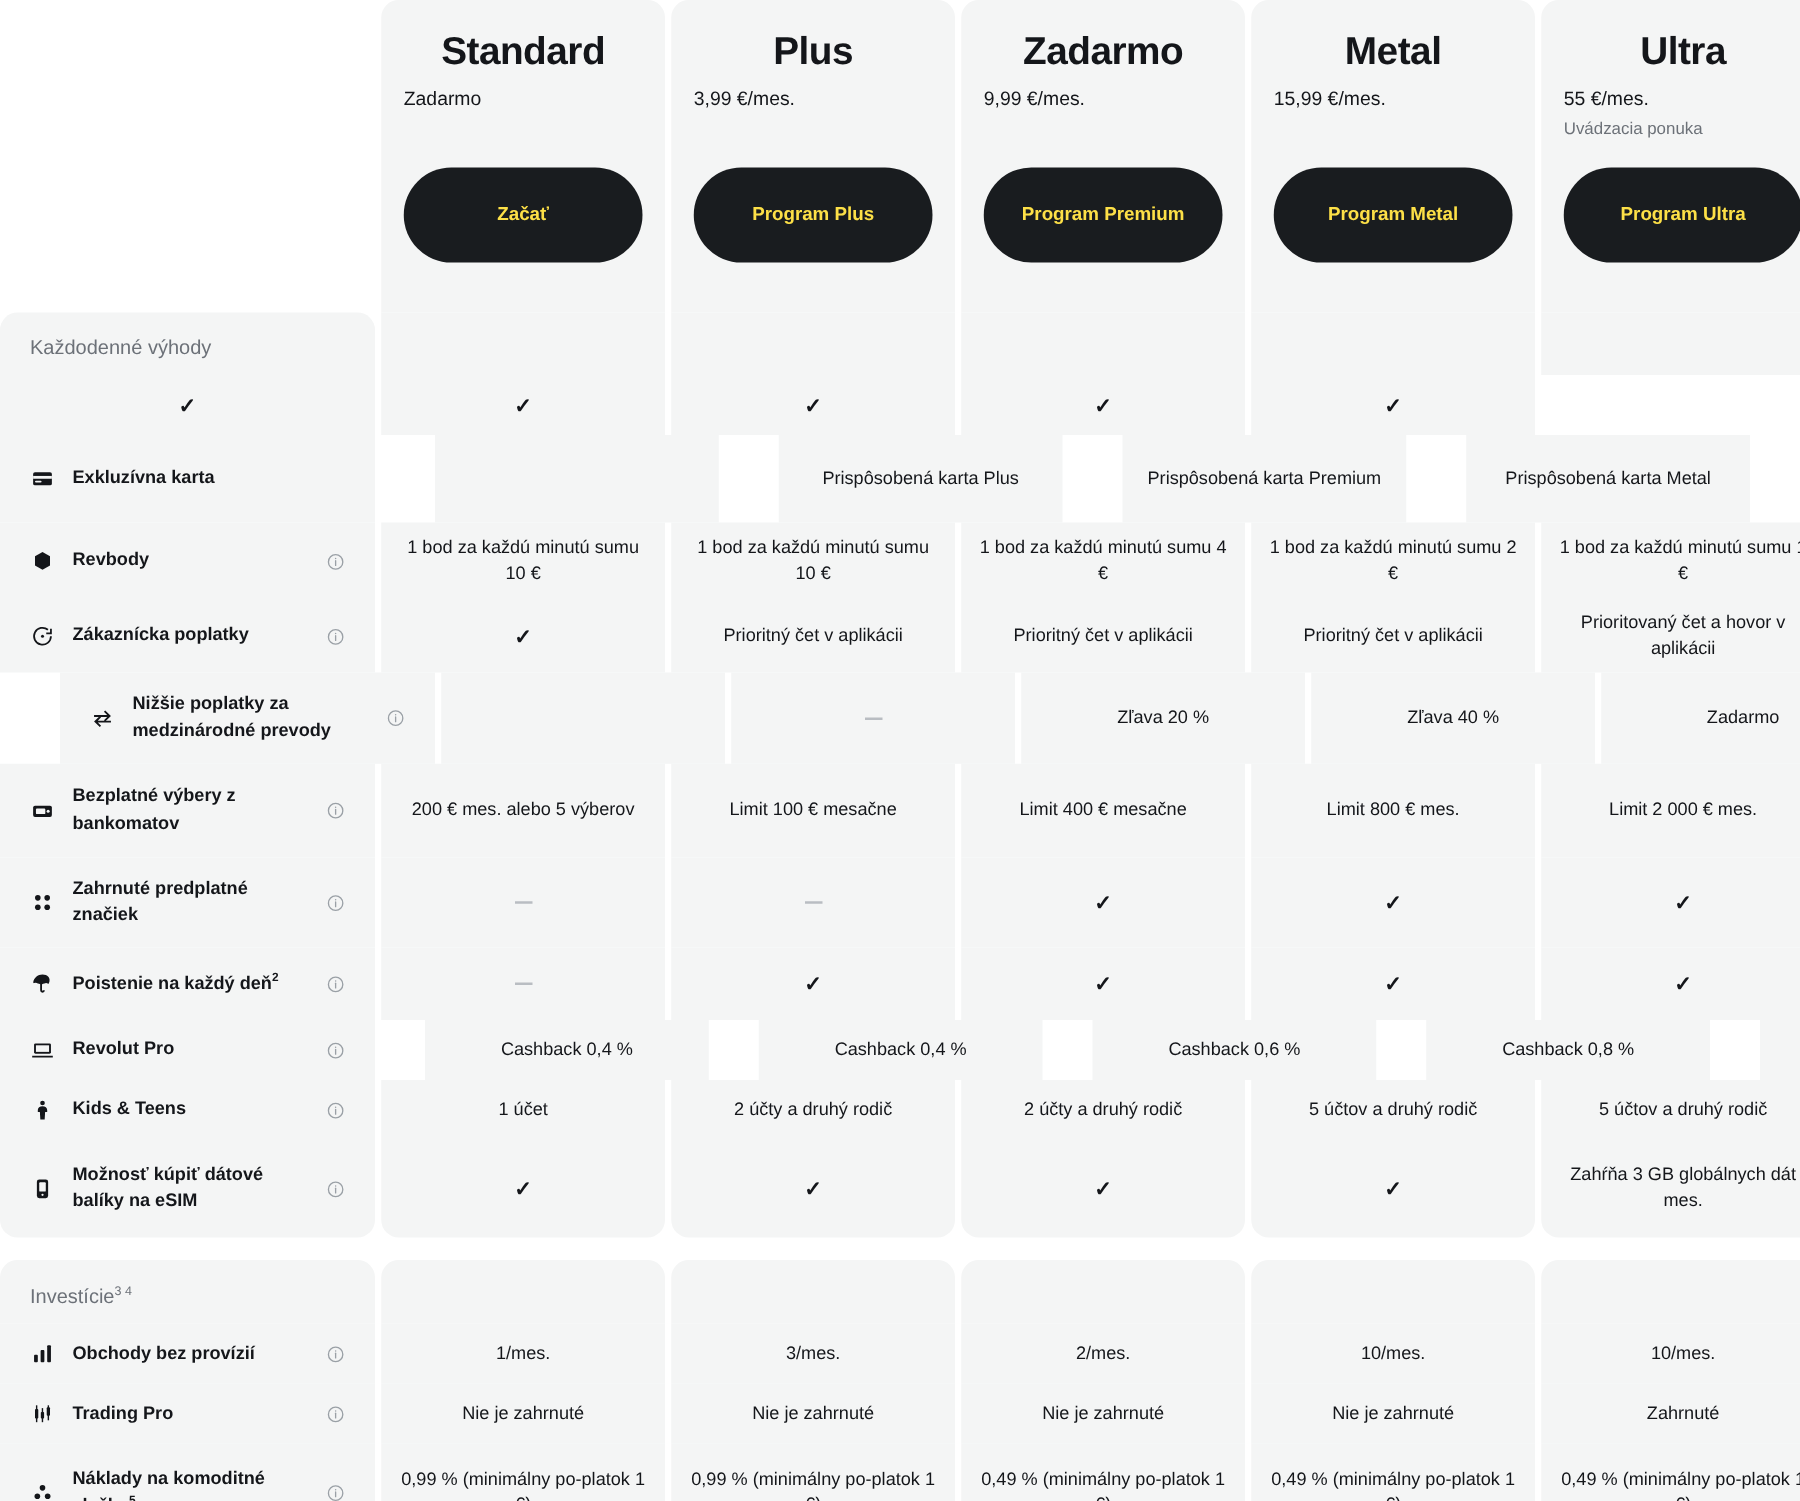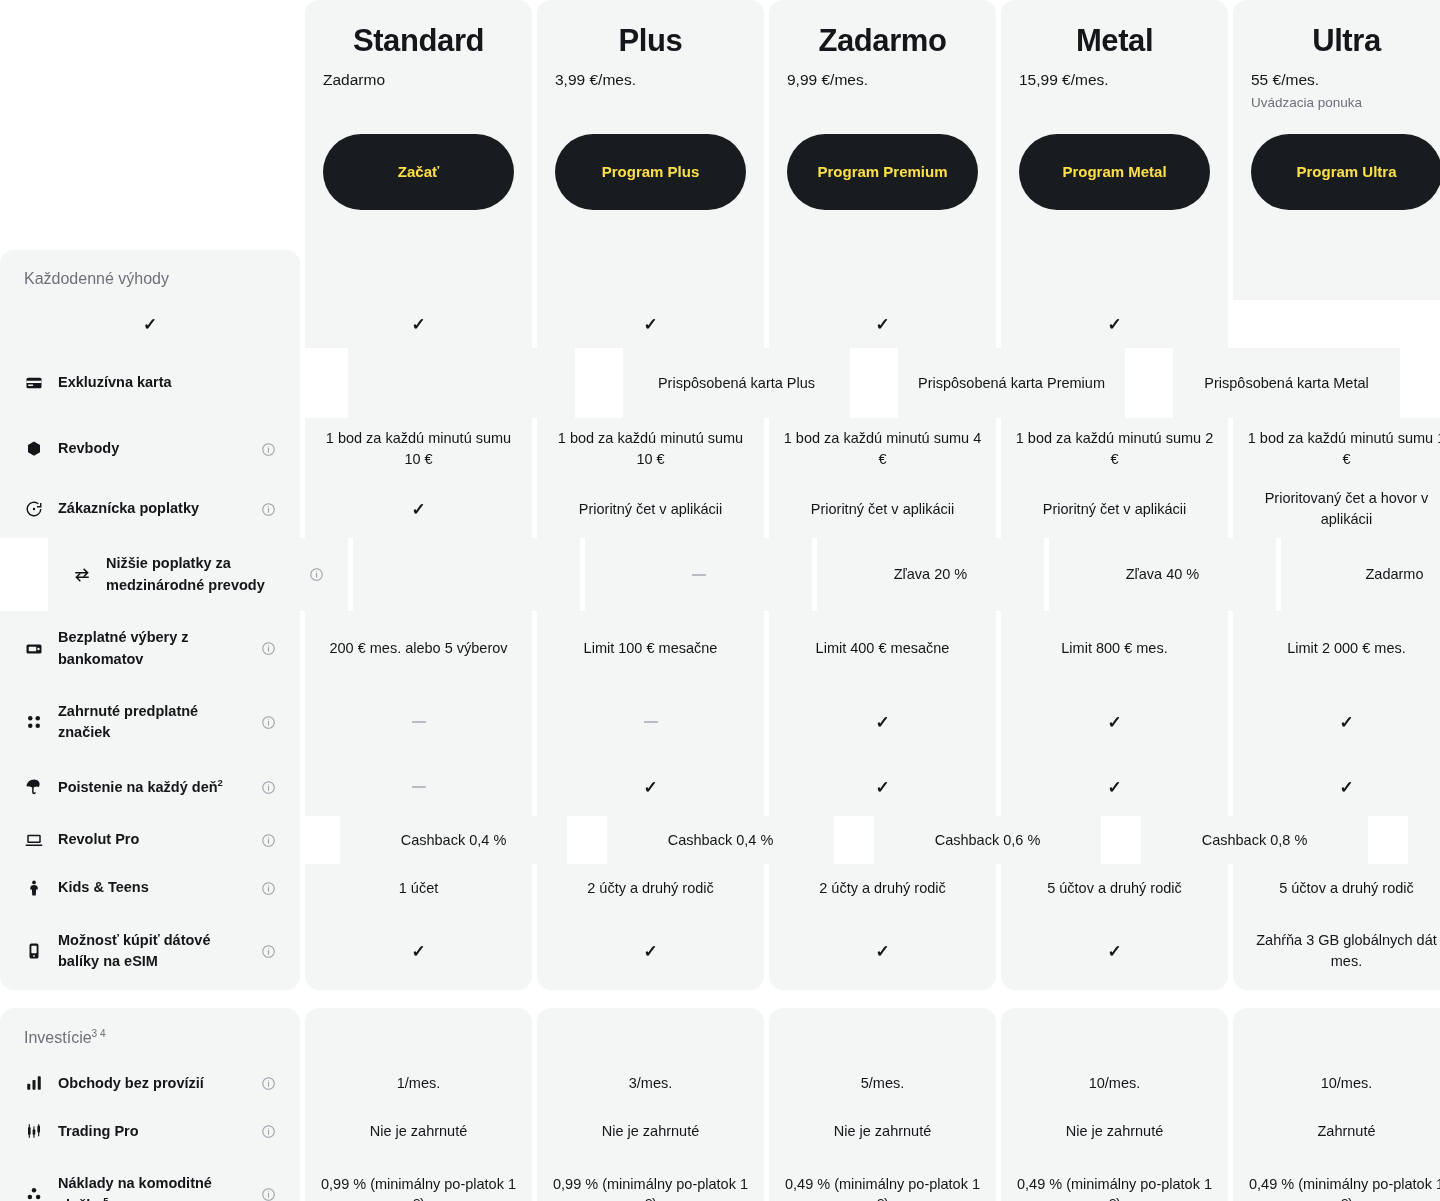--- a/index.html
+++ b/index.html
@@ -602,21 +602,21 @@
               </svg>
             </span>
           </div>
           <div class="plan-cell">
             <span>1/mes.</span>
           </div>
           <div class="plan-cell">
             <span>3/mes.</span>
           </div>
           <div class="plan-cell">
-            <span>5/mes.</span>
+            <span>2/mes.</span>
           </div>
           <div class="plan-cell">
             <span>10/mes.</span>
           </div>
           <div class="plan-cell">
             <span>10/mes.</span>
           </div>
         </div>
         <div class="grid-row feature-row" style="height: 48px;">
           <div class="label-cell">

